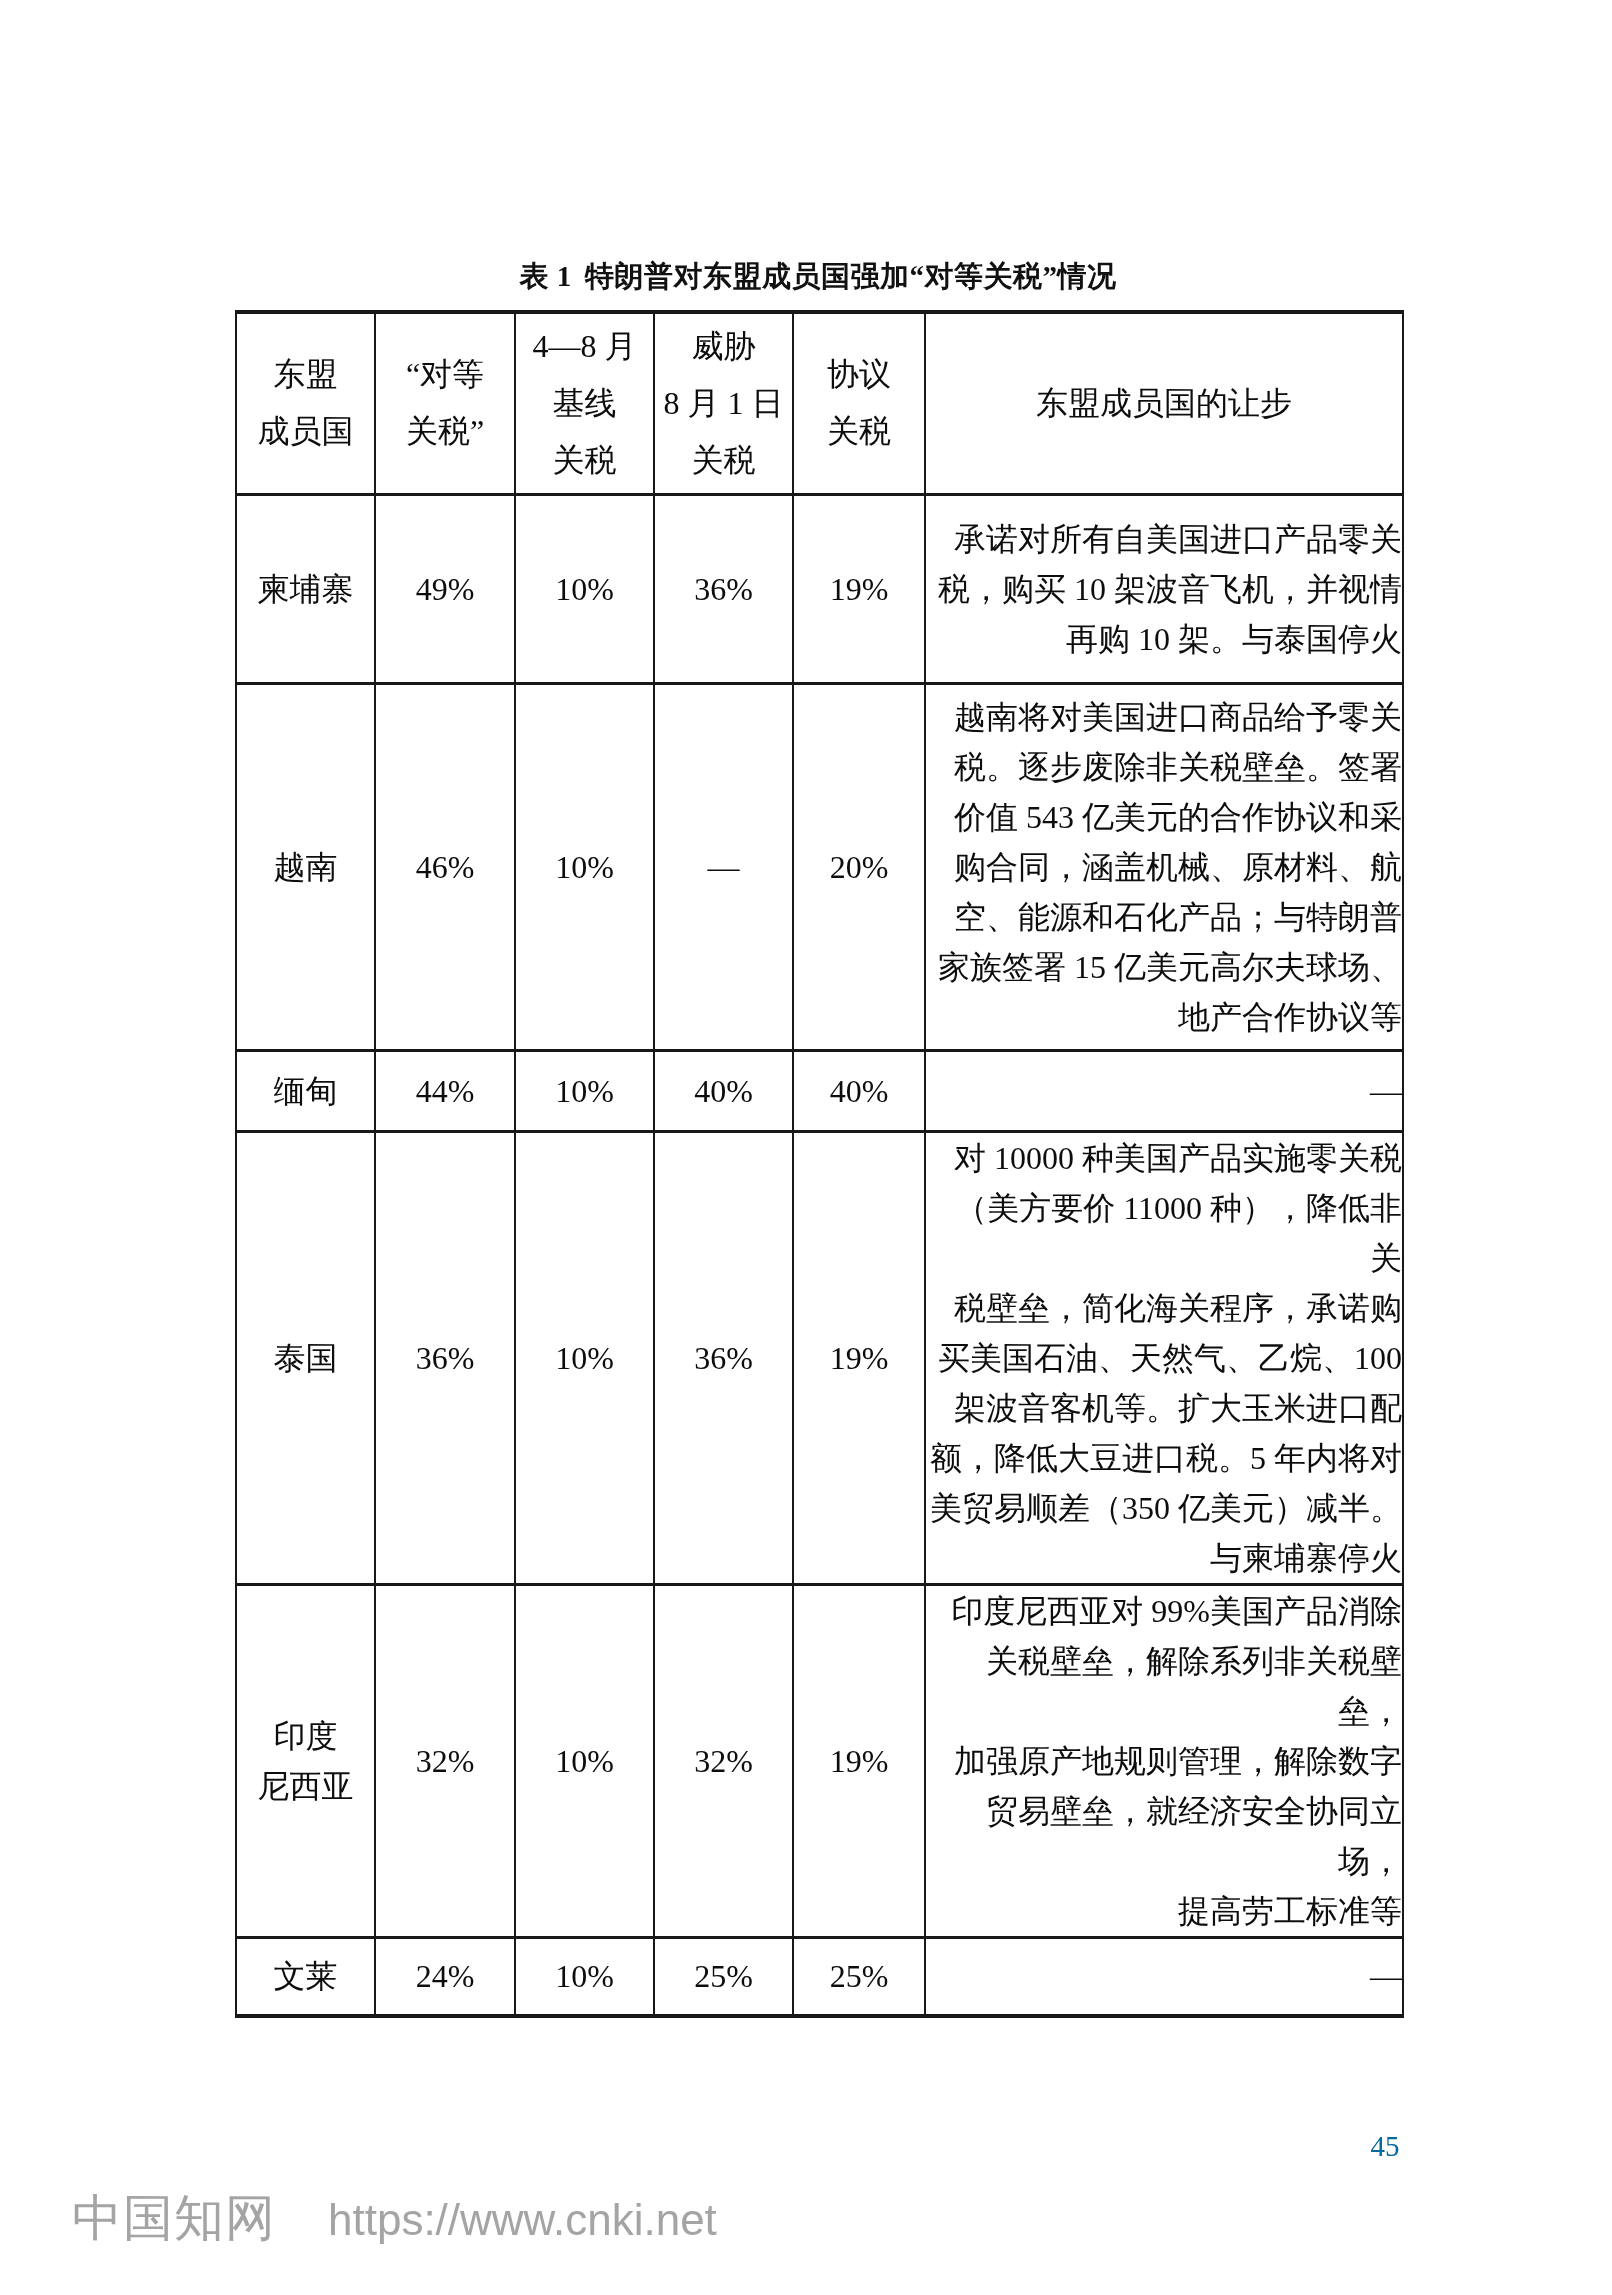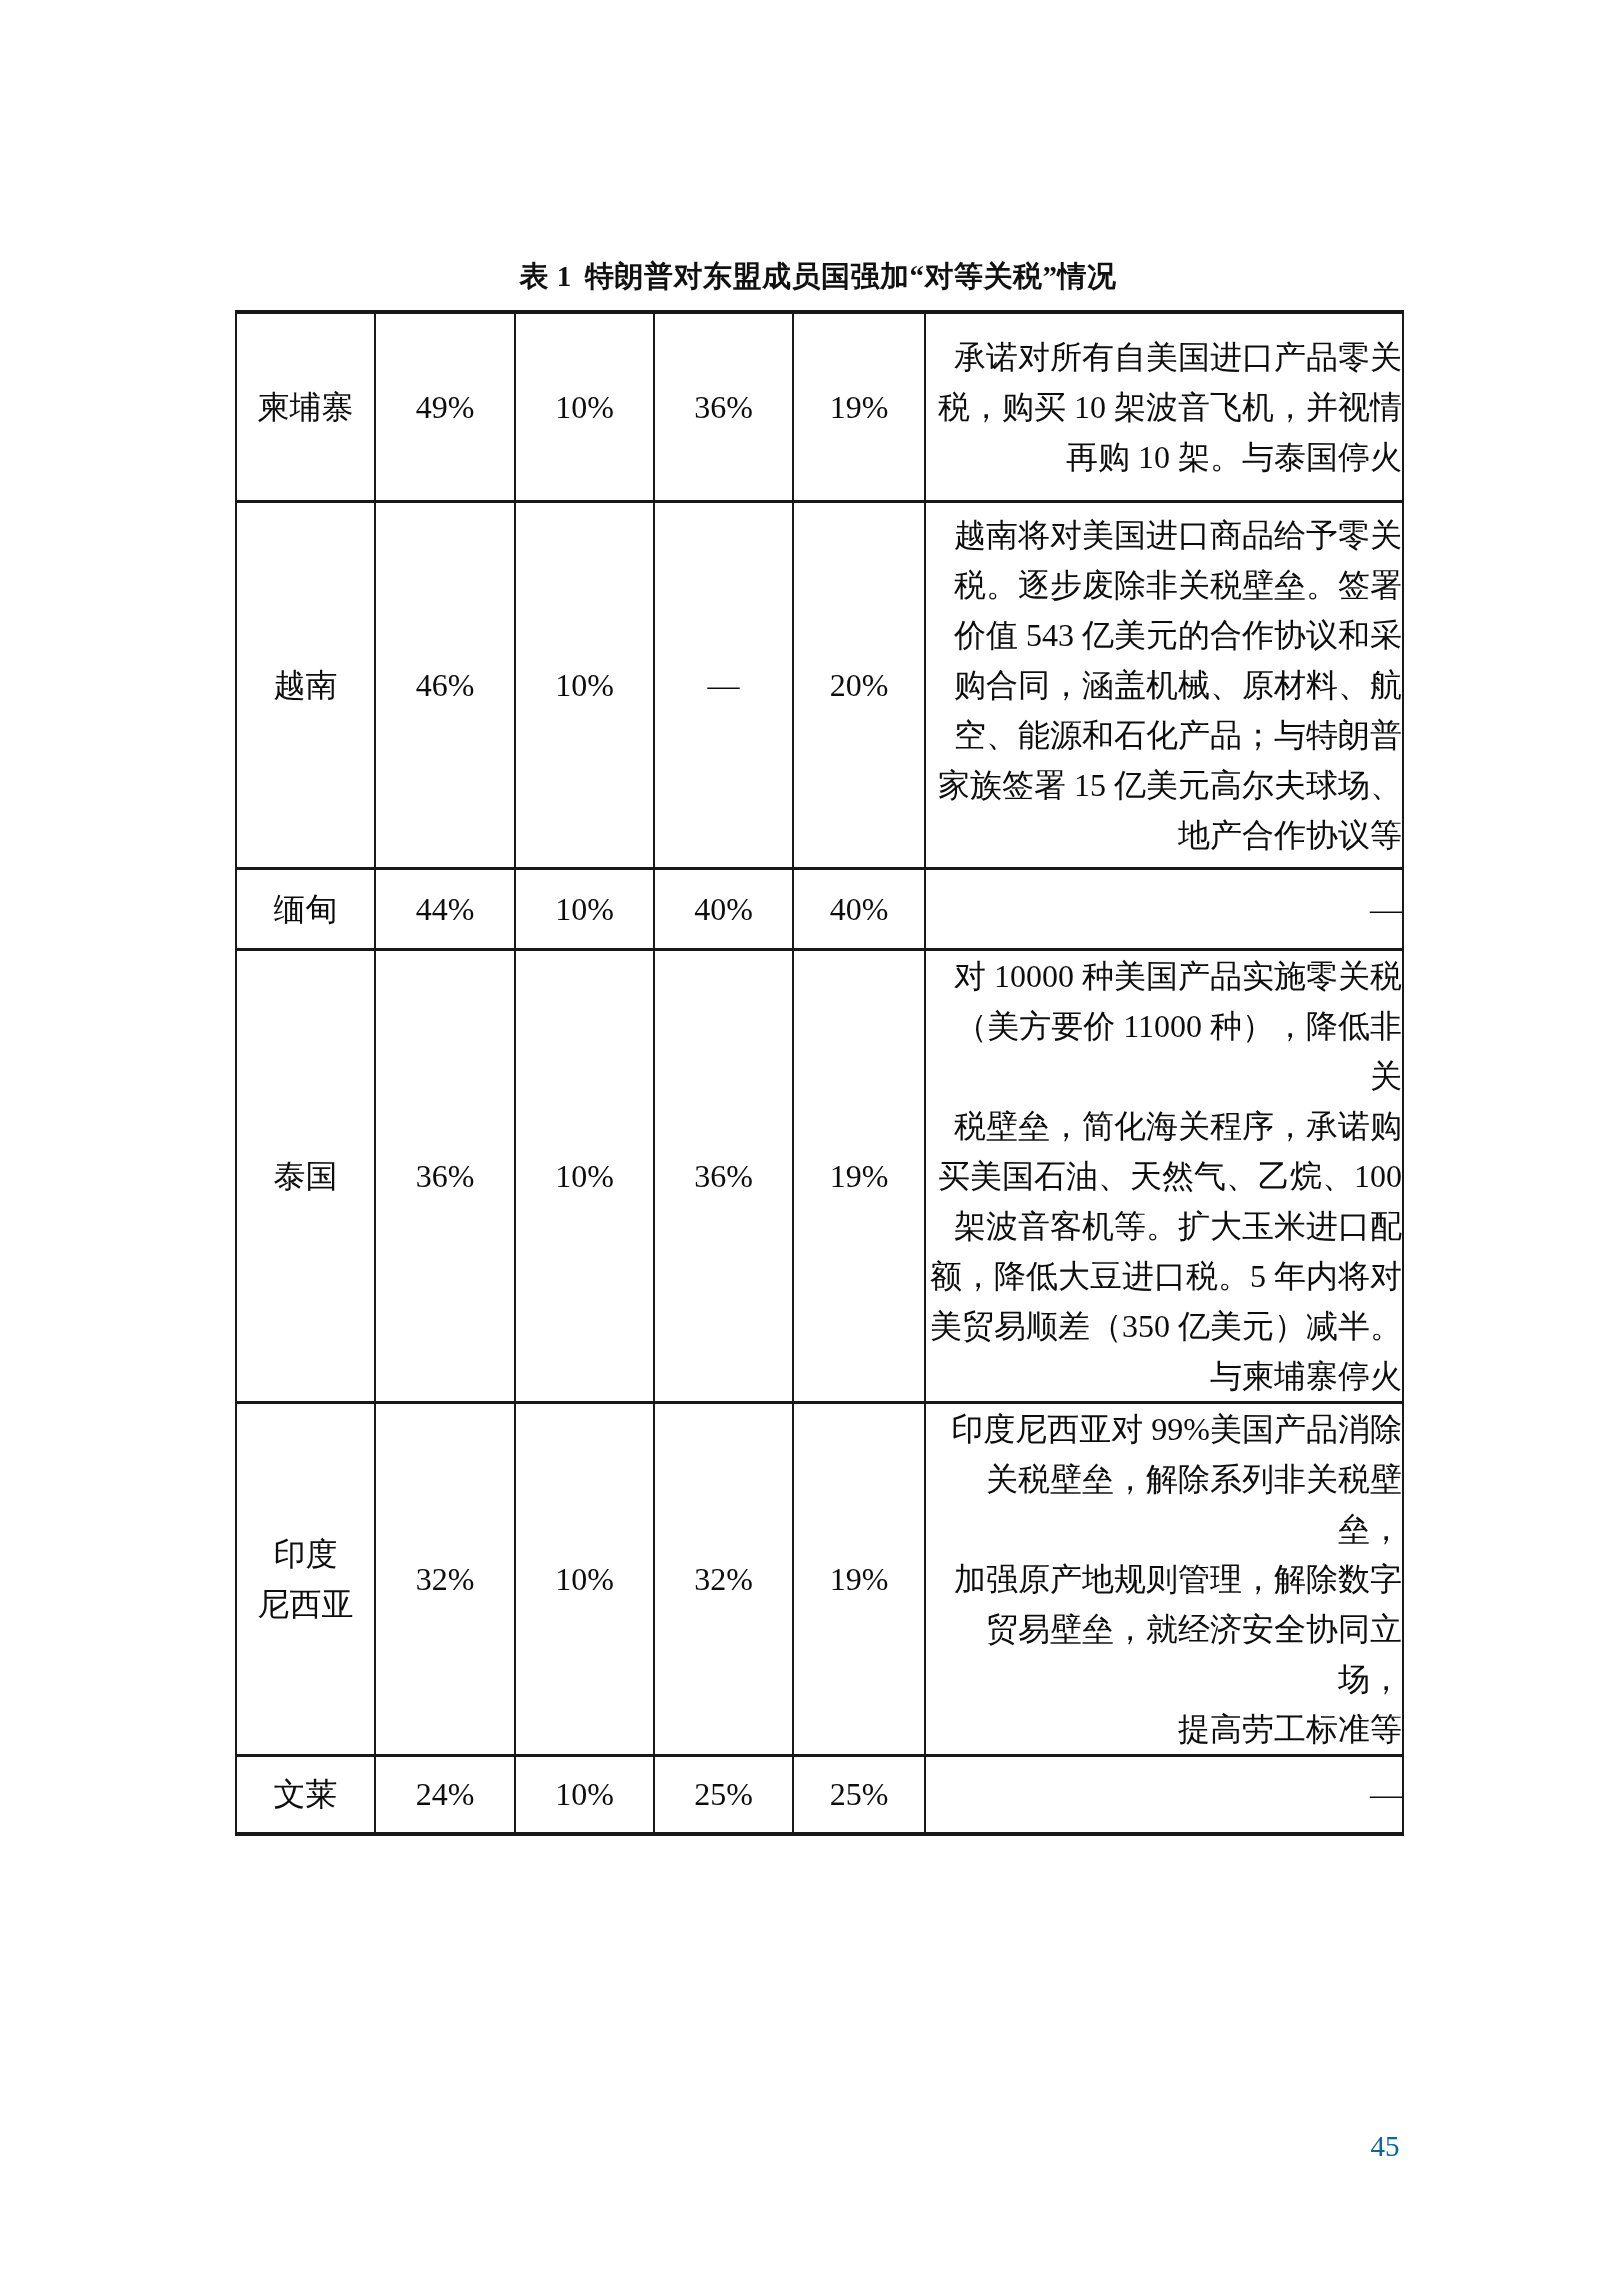--- a/index.html
+++ b/index.html
@@ -102,20 +102,35 @@
   <table class="tariff">
     <colgroup>
       <col style="width:139px">
       <col style="width:140px">
       <col style="width:139px">
       <col style="width:139px">
       <col style="width:132px">
       <col style="width:478px">
     </colgroup>
     <tbody>
+      <tr class="hr">
+        <td class="hc">东盟
+成员国</td>
+        <td class="hc">“对等
+关税”</td>
+        <td class="hc">4—8 月
+基线
+关税</td>
+        <td class="hc">威胁
+8 月 1 日
+关税</td>
+        <td class="hc">协议
+关税</td>
+        <td class="hc">东盟成员国的让步</td>
+      </tr>
 
       <tr class="r0">
         <td class="c">柬埔寨</td>
         <td class="c">49%</td>
         <td class="c">10%</td>
         <td class="c">36%</td>
         <td class="c">19%</td>
         <td class="cc">承诺对所有自美国进口产品零关
 税，购买 10 架波音飞机，并视情
 再购 10 架。与泰国停火</td>
@@ -182,15 +197,19 @@
         <td class="c">10%</td>
         <td class="c">25%</td>
         <td class="c">25%</td>
         <td class="cc">—</td>
       </tr>
     </tbody>
   </table>
 
   <div class="page-number">45</div>
 
+  <div class="watermark">
+    <span class="wm-cjk">中国知网</span>
+    <span class="wm-url">https://www.cnki.net</span>
+  </div>
 
 </div>
 
 
 </body></html>

